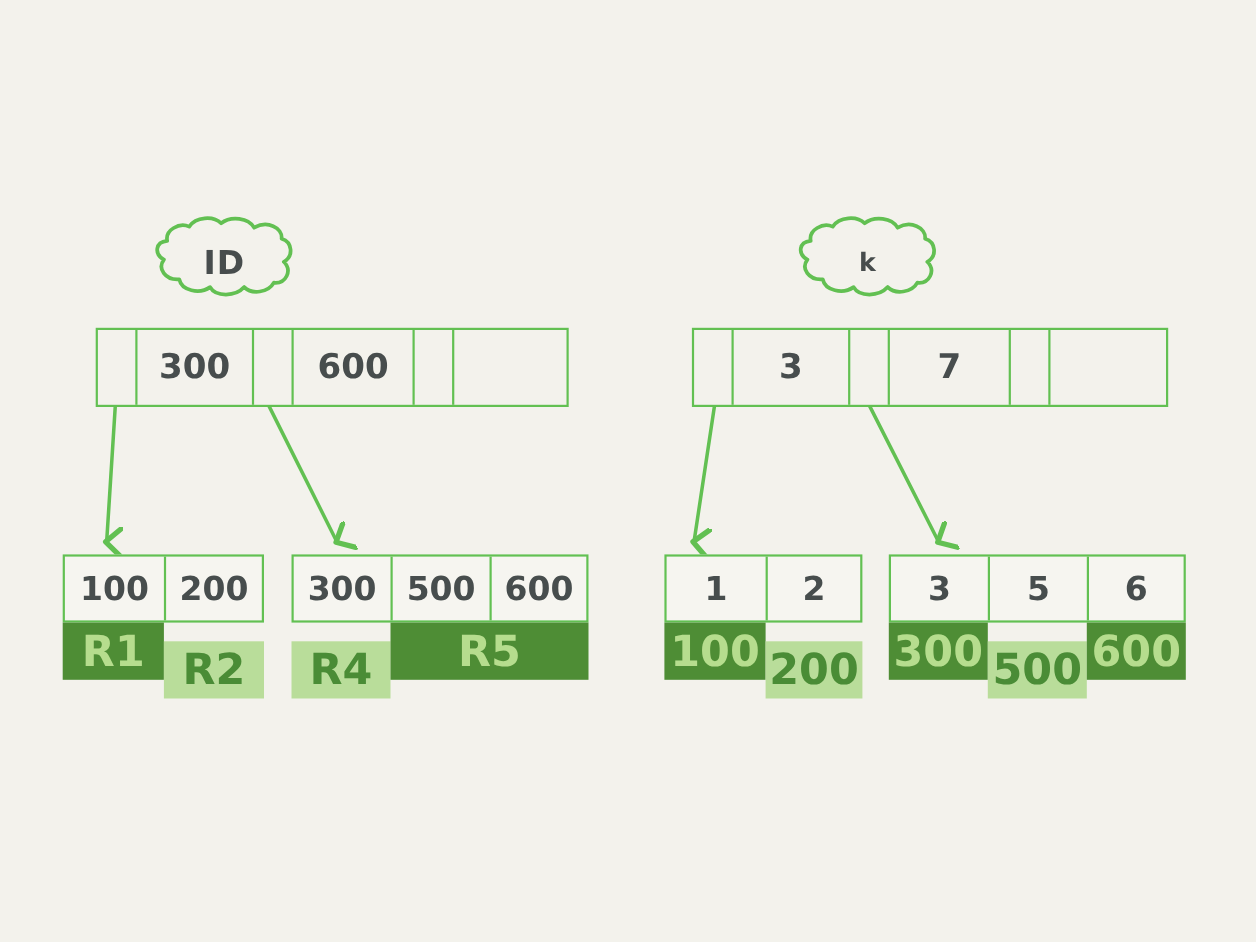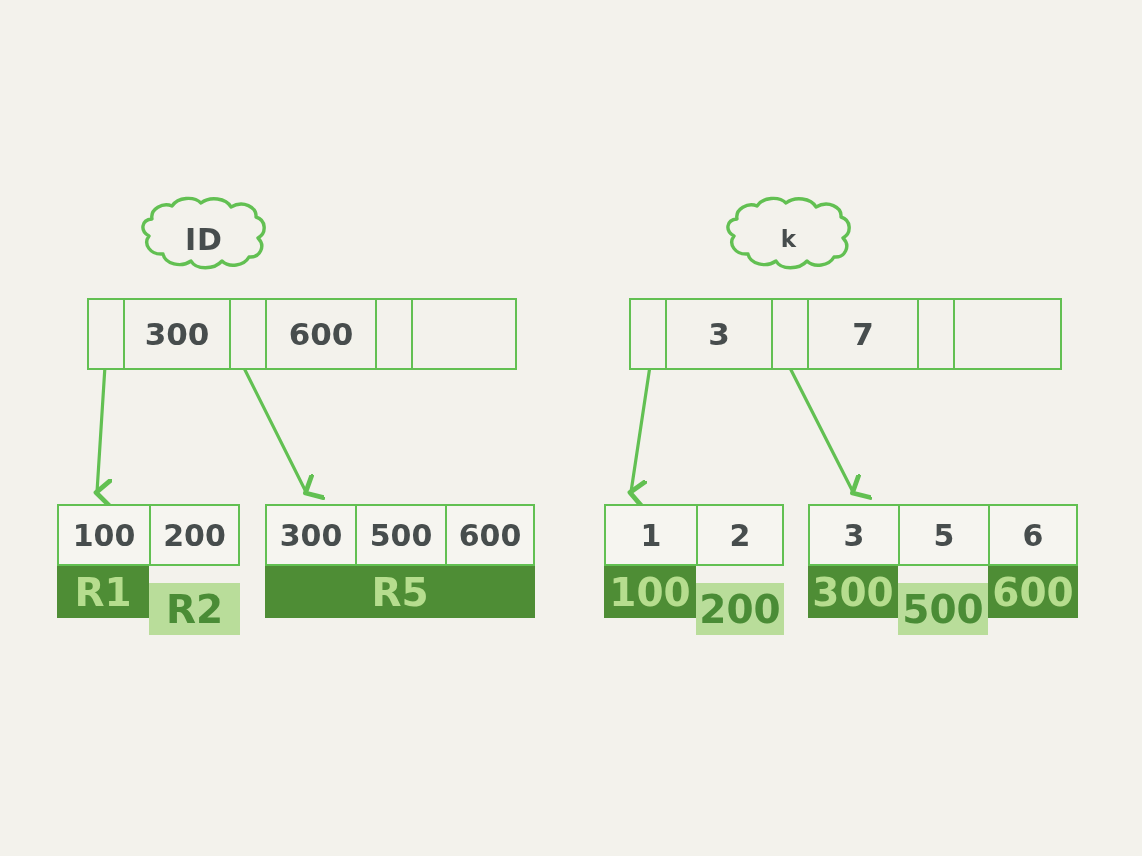--- a/index.html
+++ b/index.html
@@ -207,20 +207,21 @@
     </div>
   </div>
 
   <div class="leaf" style="left:265px; top:500px; width:270px; height:114px;">
     <div class="leaf-keys" style="width:270px;">
       <div class="leaf-key" style="width:90px;">300</div>
       <div class="leaf-key" style="width:90px;">500</div>
       <div class="leaf-key" style="flex:1;">600</div>
     </div>
     <div class="leaf-rows" style="top:62px; width:270px;">
+      <div class="leaf-row light" style="width:90px;">R4</div>
       <div class="leaf-row dark" style="flex:1;">R5</div>
     </div>
   </div>
 
   <div class="cloud" style="left:728px; top:200px; width:122px; height:70px;">
     <div class="cloud-text" style="font-size:23px;">k</div>
   </div>
 
   <div class="index-node" style="left:629px; top:294px; width:433px; height:72px;">
     <div class="index-cell" style="width:36px;"></div>

